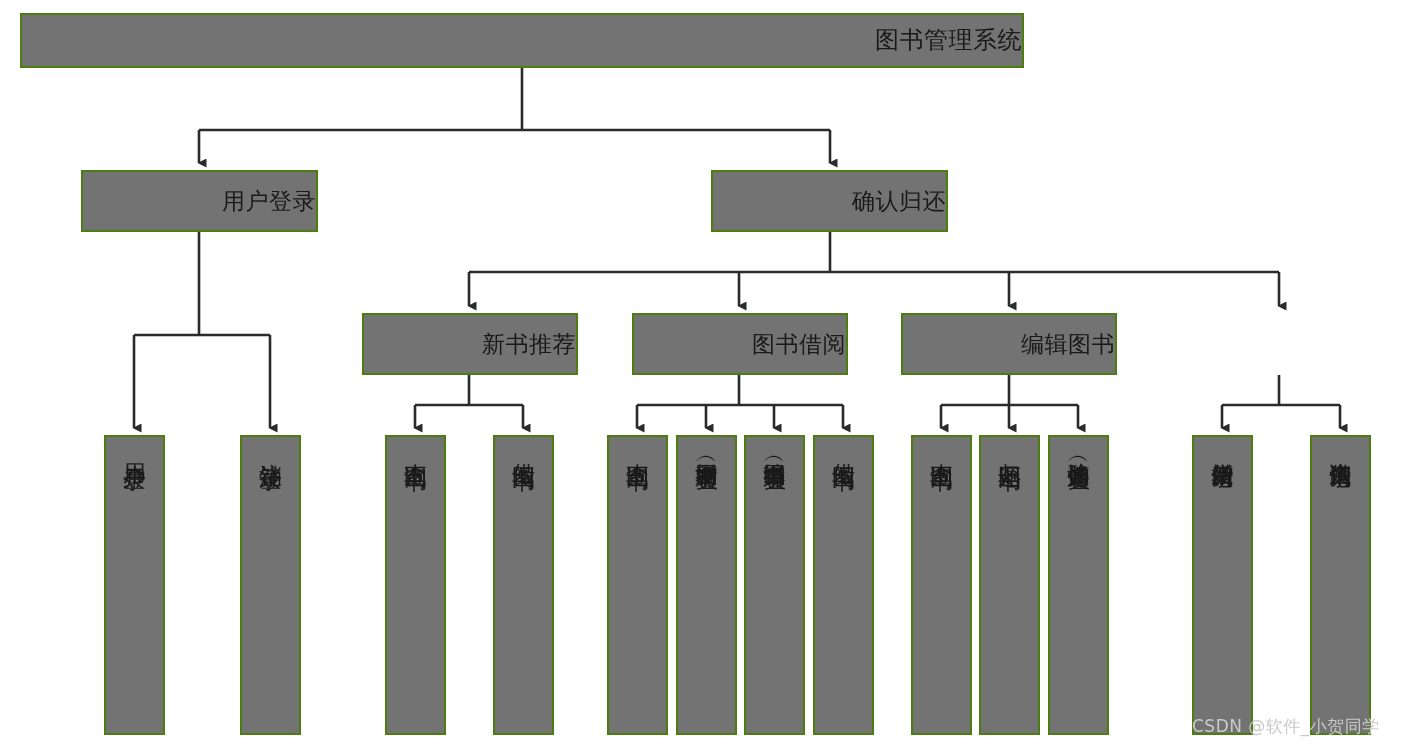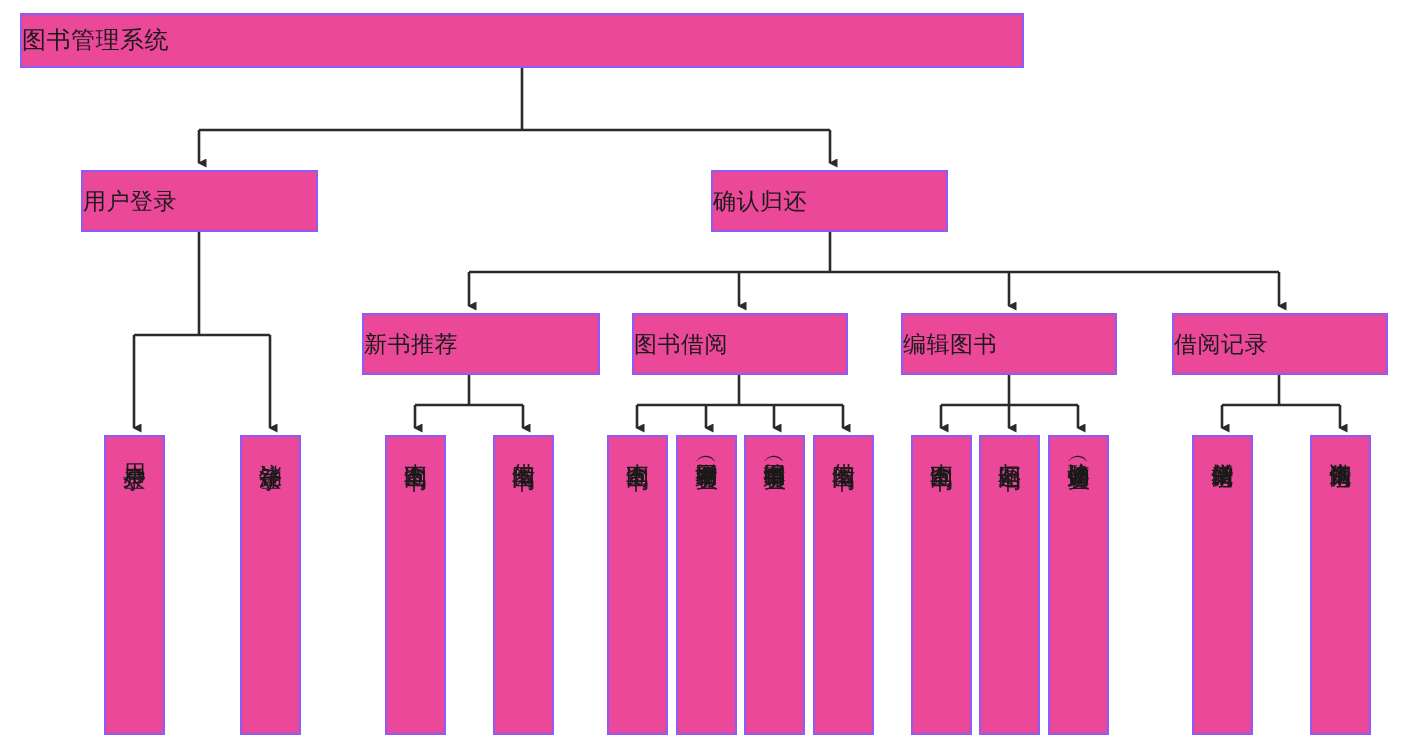--- a/index.html
+++ b/index.html
@@ -22,25 +22,25 @@
     position: absolute;
     left: 0;
     top: 0;
     width: 1405px;
     height: 747px;
     pointer-events: none;
   }
   .node {
     position: absolute;
     box-sizing: border-box;
-    background: #ec4899;
-    border: 2px solid #8b5cf6;
+    background: #737373;
+    border: 2px solid #4d7c0f;
     display: flex;
     align-items: center;
-    justify-content: flex-start;
+    justify-content: flex-end;
     color: #1a1a1a;
   }
   .node .label {
     display: block;
     text-align: center;
     line-height: 1.05;
     white-space: nowrap;
   }
   
   .node.horiz .label {
@@ -136,32 +136,29 @@
     <span class="label">图书管理系统</span>
   </div>
 
   <div class="node horiz" style="left:81px;top:170px;width:237px;height:62px;">
     <span class="label">用户登录</span>
   </div>
   <div class="node horiz" style="left:711px;top:170px;width:237px;height:62px;">
     <span class="label">确认归还</span>
   </div>
 
-  <div class="node horiz" style="left:362px;top:313px;width:238px;height:62px;">
+  <div class="node horiz" style="left:362px;top:313px;width:216px;height:62px;">
     <span class="label">新书推荐</span>
   </div>
   <div class="node horiz" style="left:632px;top:313px;width:216px;height:62px;">
     <span class="label">图书借阅</span>
   </div>
   <div class="node horiz" style="left:901px;top:313px;width:216px;height:62px;">
     <span class="label">编辑图书</span>
   </div>
-  <div class="node horiz" style="left:1172px;top:313px;width:216px;height:62px;">
-    <span class="label">借阅记录</span>
-  </div>
 
   <div class="node vert" style="left:104px;top:435px;width:61px;height:300px;">
     <span class="label">用户登录</span>
   </div>
   <div class="node vert" style="left:240px;top:435px;width:61px;height:300px;">
     <span class="label">注销登录</span>
   </div>
 
   <div class="node vert" style="left:385px;top:435px;width:61px;height:300px;">
     <span class="label">查询图书</span>
@@ -193,14 +190,15 @@
     <span class="label">确认归还（管理员）</span>
   </div>
 
   <div class="node vert tall" style="left:1192px;top:435px;width:61px;height:300px;">
     <span class="label">新增借阅记录</span>
   </div>
   <div class="node vert tall" style="left:1310px;top:435px;width:61px;height:300px;">
     <span class="label">查询借阅记录</span>
   </div>
 
+  <div class="watermark" style="left:1192px;top:715px;">CSDN @软件_小贺同学</div>
 
 </div>
 
 </body></html>

